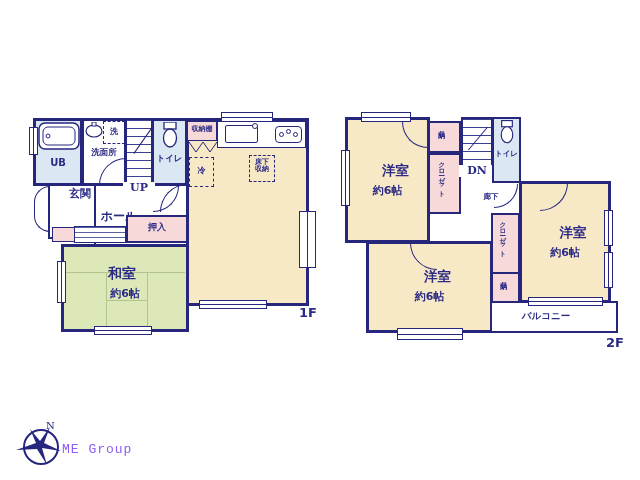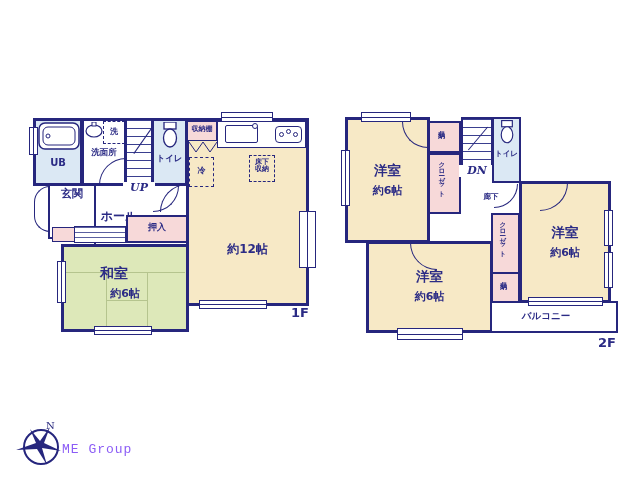--- a/index.html
+++ b/index.html
@@ -3,29 +3,29 @@
 <meta charset="utf-8">
 <style>
   html,body{margin:0;padding:0;}
   #canvas{position:relative;width:640px;height:480px;background:#ffffff;overflow:hidden;
           font-family:"DejaVu Sans","Liberation Sans",sans-serif;}
   .abs{position:absolute;box-sizing:border-box;}
   .room{border:3px solid #26267d;}
   .thin{border:2px solid #26267d;}
   .hair{border:1.5px solid #26267d;}
   .lbl{color:#2b2b85;text-align:center;line-height:1.05;white-space:nowrap;}
-  .bold{font-weight:bold;}
+  .bold{font-weight:bold;margin-left:8px;}
   .vtext{writing-mode:vertical-rl;text-orientation:upright;letter-spacing:1px;}
   .dashed{border:1.5px dashed #26267d;background:transparent;}
   .winH{background:#fff linear-gradient(#26267d,#26267d) center/100% 1px no-repeat;border:1.5px solid #26267d;}
   .winV{background:#fff linear-gradient(#26267d,#26267d) center/1px 100% no-repeat;border:1.5px solid #26267d;}
   .treads{background-image:repeating-linear-gradient(to bottom,#3a3f8f 0 1px,transparent 1px 8px);}
   .steps{background-image:repeating-linear-gradient(to bottom,#5a5fa0 0 1px,transparent 1px 5px);}
   .arc{border:0 solid #26267d;background:transparent;}
-  .serifI{font-family:"DejaVu Serif","Liberation Serif",serif;font-style:italic;font-weight:bold;}
+  .serifI{font-family:"DejaVu Serif","Liberation Serif",serif;font-weight:bold;}
   .tatline{background:#b5c48e;}
 </style>
 </head>
 <body>
 
 <div id="canvas">
 
   <div class="abs room" style="left:33px;top:118px;width:50px;height:68px;background:#dbe8f4;"></div>
   <div class="abs room" style="left:81px;top:118px;width:46px;height:68px;background:#ffffff;"></div>
   <div class="abs thin treads" style="left:125px;top:118px;width:28px;height:68px;background-color:#ffffff;"></div>
@@ -49,21 +49,20 @@
 
   <div class="abs dashed" style="left:189px;top:157px;width:25px;height:30px;"></div>
   <div class="abs lbl" style="left:189px;top:167px;width:25px;font-size:8px;font-weight:bold;">冷</div>
 
   <div class="abs dashed" style="left:249px;top:155px;width:26px;height:27px;"></div>
   <div class="abs lbl" style="left:249px;top:159px;width:26px;font-size:7px;font-weight:bold;">
     <div>床下</div>
     <div>収納</div>
   </div>
 
-  <div class="abs lbl" style="left:186px;top:243px;width:123px;font-size:12px;font-weight:bold;">約12帖</div>
 
   <div class="abs winV" style="left:299px;top:211px;width:17px;height:57px;"></div>
 
   <div class="abs thin" style="left:94px;top:184px;width:94px;height:62px;background:#ffffff;"></div>
   <div class="abs thin" style="left:48px;top:184px;width:48px;height:55px;background:#ffffff;"></div>
   <div class="abs lbl bold" style="left:50px;top:188px;width:44px;font-size:11px;">玄関</div>
   <div class="abs lbl" style="left:98px;top:210px;width:42px;font-size:12px;font-weight:bold;">ホール</div>
   <div class="abs thin" style="left:126px;top:215px;width:62px;height:28px;background:#f7d9d9;"></div>
   <div class="abs lbl" style="left:126px;top:223px;width:62px;font-size:9px;font-weight:bold;">押入</div>
   <div class="abs lbl serifI" style="left:123px;top:182px;width:32px;font-size:11px;background:#fff;">UP</div>

